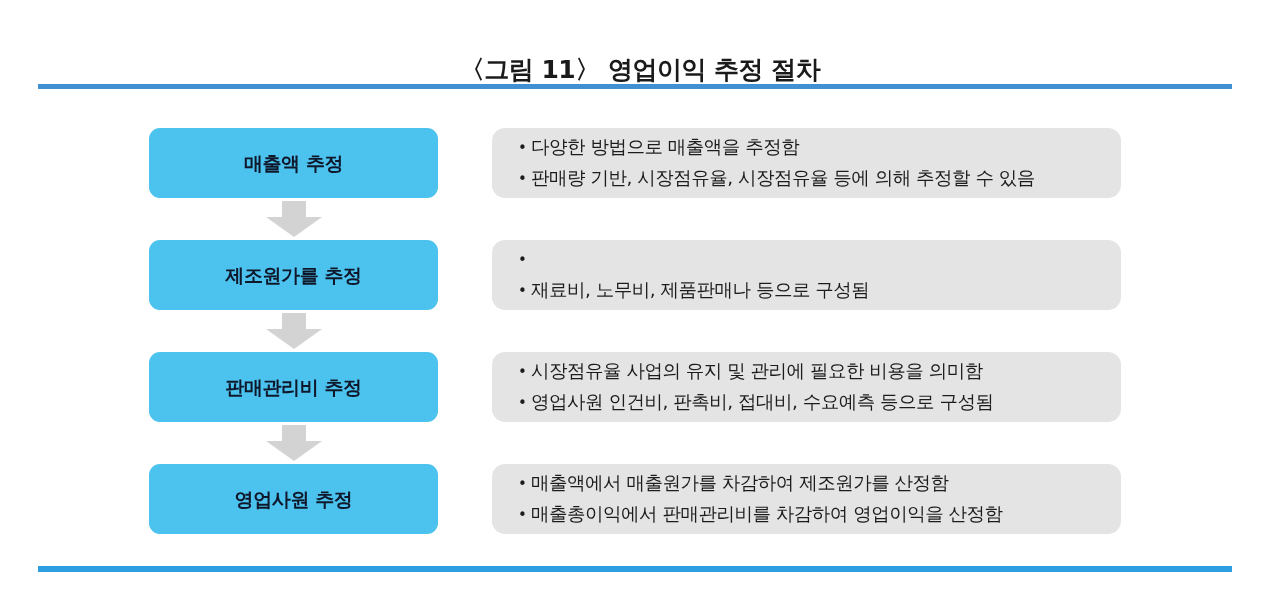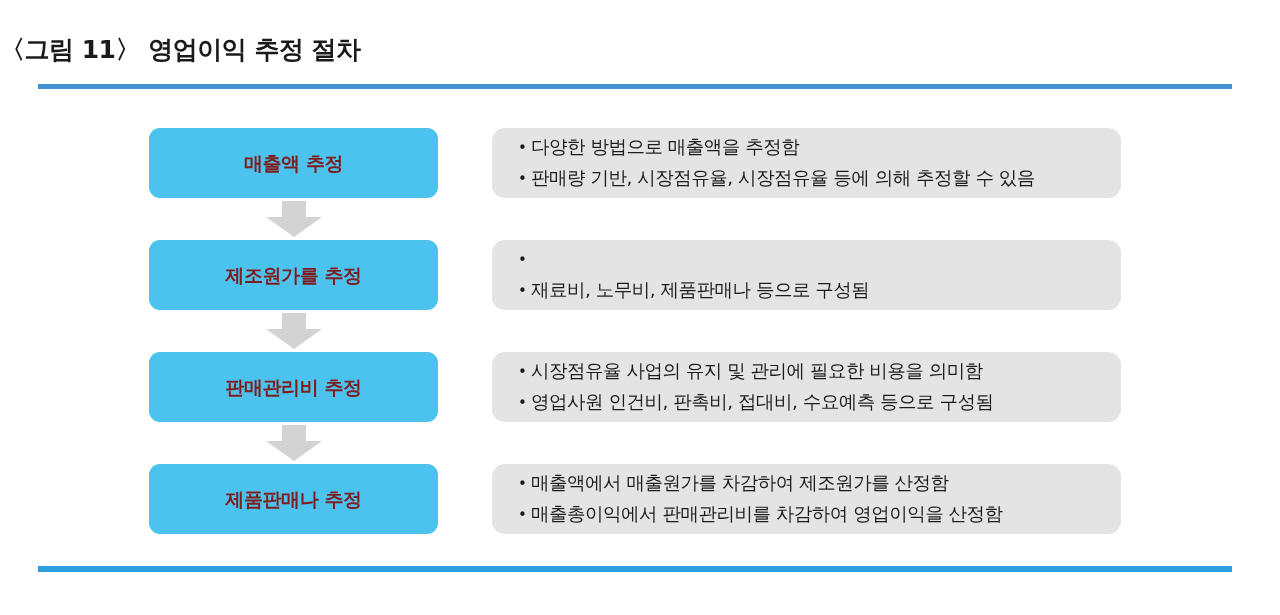--- a/index.html
+++ b/index.html
@@ -19,23 +19,23 @@
     position: relative;
     width: 1280px;
     height: 615px;
     box-sizing: border-box;
   }
 
   
   .title {
     position: absolute;
     left: 0;
-    top: 34px;
+    top: 54px;
     width: 1280px;
-    text-align: left;
+    text-align: center;
     font-size: 25px;
     font-weight: bold;
     color: #1a1a1a;
     letter-spacing: -0.5px;
     line-height: 32px;
     white-space: nowrap;
   }
 
   
   .rule {
@@ -74,21 +74,21 @@
     background: #4cc2ee;
     border-radius: 11px;
     display: flex;
     align-items: center;
     justify-content: center;
     box-sizing: border-box;
   }
   .step-label {
     font-size: 19px;
     font-weight: bold;
-    color: #7f1d1d;
+    color: #0f172a;
     letter-spacing: -0.4px;
     line-height: 24px;
     white-space: nowrap;
   }
 
   .arrow-wrap {
     width: 289px;
     height: 42px;
     display: flex;
     align-items: center;
@@ -183,21 +183,21 @@
     </div>
 
     <div class="arrow-wrap">
       <svg class="arrow-down" viewBox="0 0 56 36">
         <polygon points="16,0 40,0 40,16 56,16 28,36 0,16 16,16" fill="#d3d3d3"></polygon>
       </svg>
     </div>
 
     <div class="step-row">
       <div class="step-box">
-        <span class="step-label">제품판매나 추정</span>
+        <span class="step-label">영업사원 추정</span>
       </div>
     </div>
 
   </div>
 
   <div class="panels">
 
     <div class="panel">
       <div class="bullet-line">
         <span class="bullet-dot">•</span>

